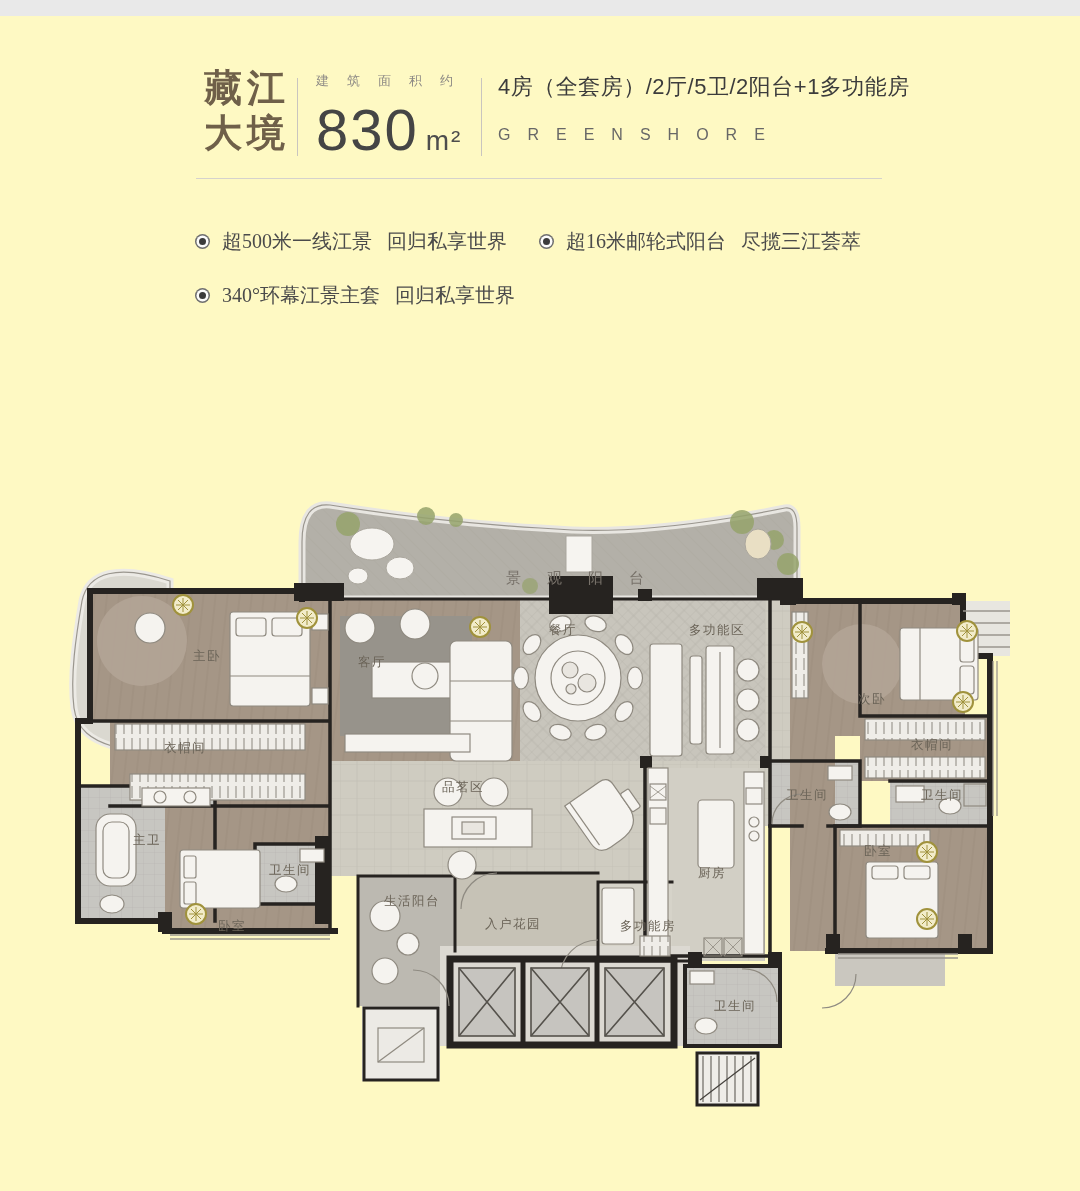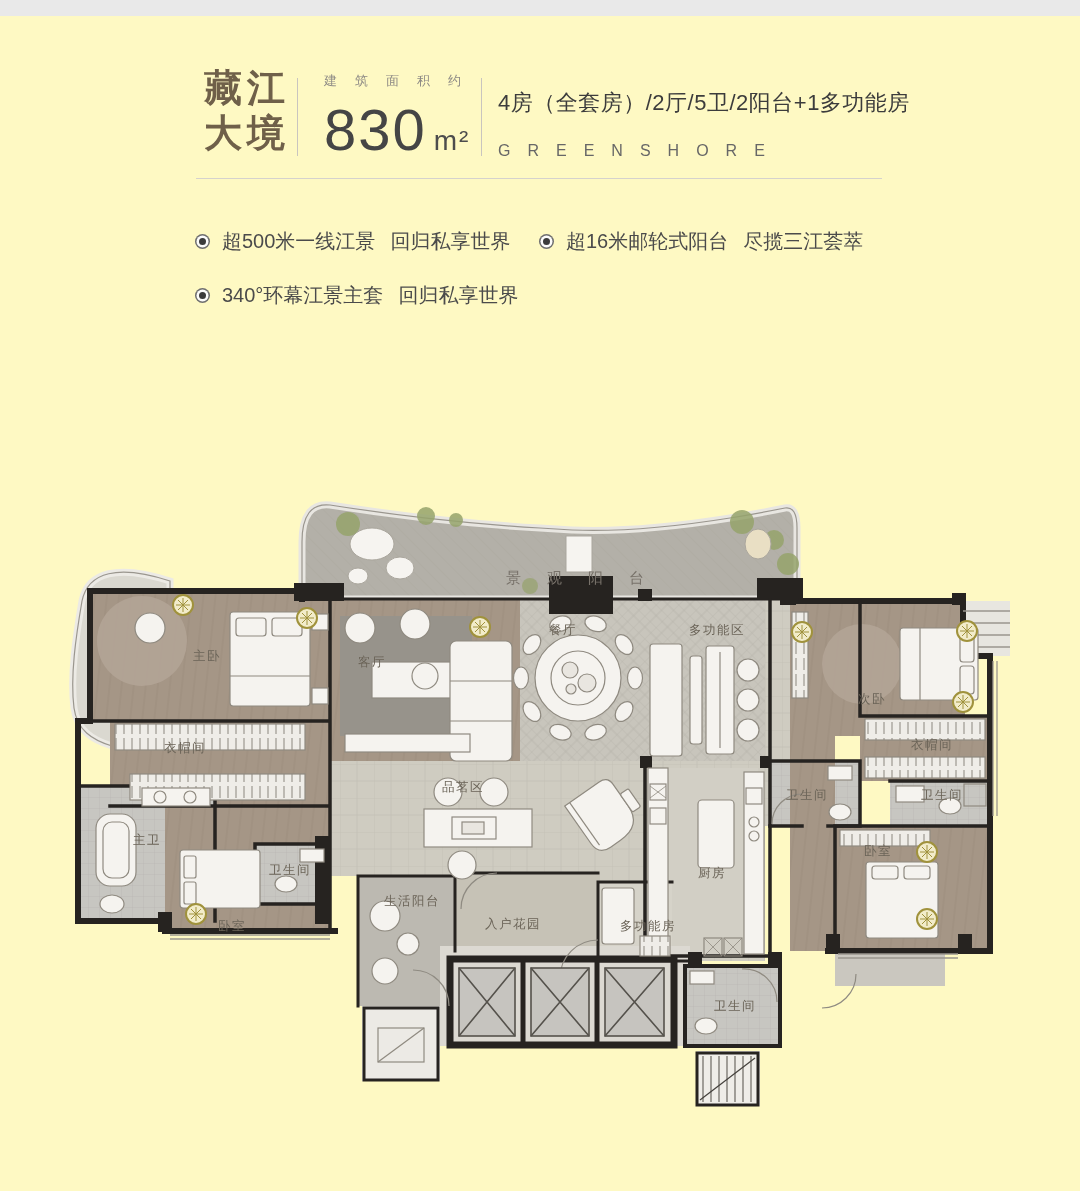--- a/index.html
+++ b/index.html
@@ -3,33 +3,33 @@
 <meta charset="utf-8">
 <style>
   html,body{margin:0;padding:0;background:#e9e9e9;}
   .page{position:relative;width:1080px;height:1191px;margin:16px auto;background:#fef9c3;overflow:hidden;
         font-family:"Liberation Sans","DejaVu Sans",sans-serif;color:#444;}
   
   .brand{position:absolute;left:204px;top:50px;font-family:"Liberation Serif","DejaVu Serif",serif;
          font-weight:700;font-size:38px;line-height:45px;color:#6f6049;letter-spacing:5px;}
   .vdiv{position:absolute;top:62px;width:1px;height:78px;background:#c9c5bf;}
   .vdiv.v1{left:297px;} .vdiv.v2{left:481px;}
-  .area{position:absolute;left:324px;top:56px;}
+  .area{position:absolute;left:316px;top:56px;}
   .area-label{font-size:13px;color:#8d8a85;letter-spacing:18px;white-space:nowrap;}
   .area-value{margin-top:6px;font-size:58px;color:#454545;letter-spacing:2px;white-space:nowrap;}
   .area-unit{font-size:28px;color:#4d4d4d;margin-left:7px;}
-  .config{position:absolute;left:498px;top:72px;width:420px;}
+  .config{position:absolute;left:498px;top:56px;width:420px;}
   .config-line{font-size:22px;color:#3c3c3c;letter-spacing:0.5px;white-space:nowrap;}
   .brand-en{margin-top:24px;font-size:16px;color:#676767;letter-spacing:17px;white-space:nowrap;}
   .hr{position:absolute;left:196px;top:162px;width:686px;height:1px;background:#d5d2cd;}
   
   .features{position:absolute;left:196px;top:212px;width:690px;display:grid;
             grid-template-columns:344px 1fr;row-gap:27px;column-gap:0;
             font-size:20px;color:#4b4b4b;}
-  .feature{display:flex;align-items:center;white-space:nowrap;}
+  .feature{display:flex;align-items:center;white-space:nowrap;font-family:Liberation Serif, serif;}
   .bullet{flex:0 0 auto;width:7px;height:7px;border-radius:50%;background:#3b3b3b;
           box-shadow:0 0 0 2.5px #fcfcfb,0 0 0 4px #6f6f6f;margin:0 16px 0 3px;}
   .f-gap{display:inline-block;width:15px;}
   
   .plan{position:absolute;left:0;top:0;width:1080px;height:1191px;}
   .plan text{font-family:"Liberation Sans","DejaVu Sans",sans-serif;fill:#6b6458;font-size:12.5px;
              letter-spacing:1.5px;text-anchor:middle;}
   .plan text.big{font-size:15px;letter-spacing:26px;fill:#78726a;}
 </style>
 </head>

